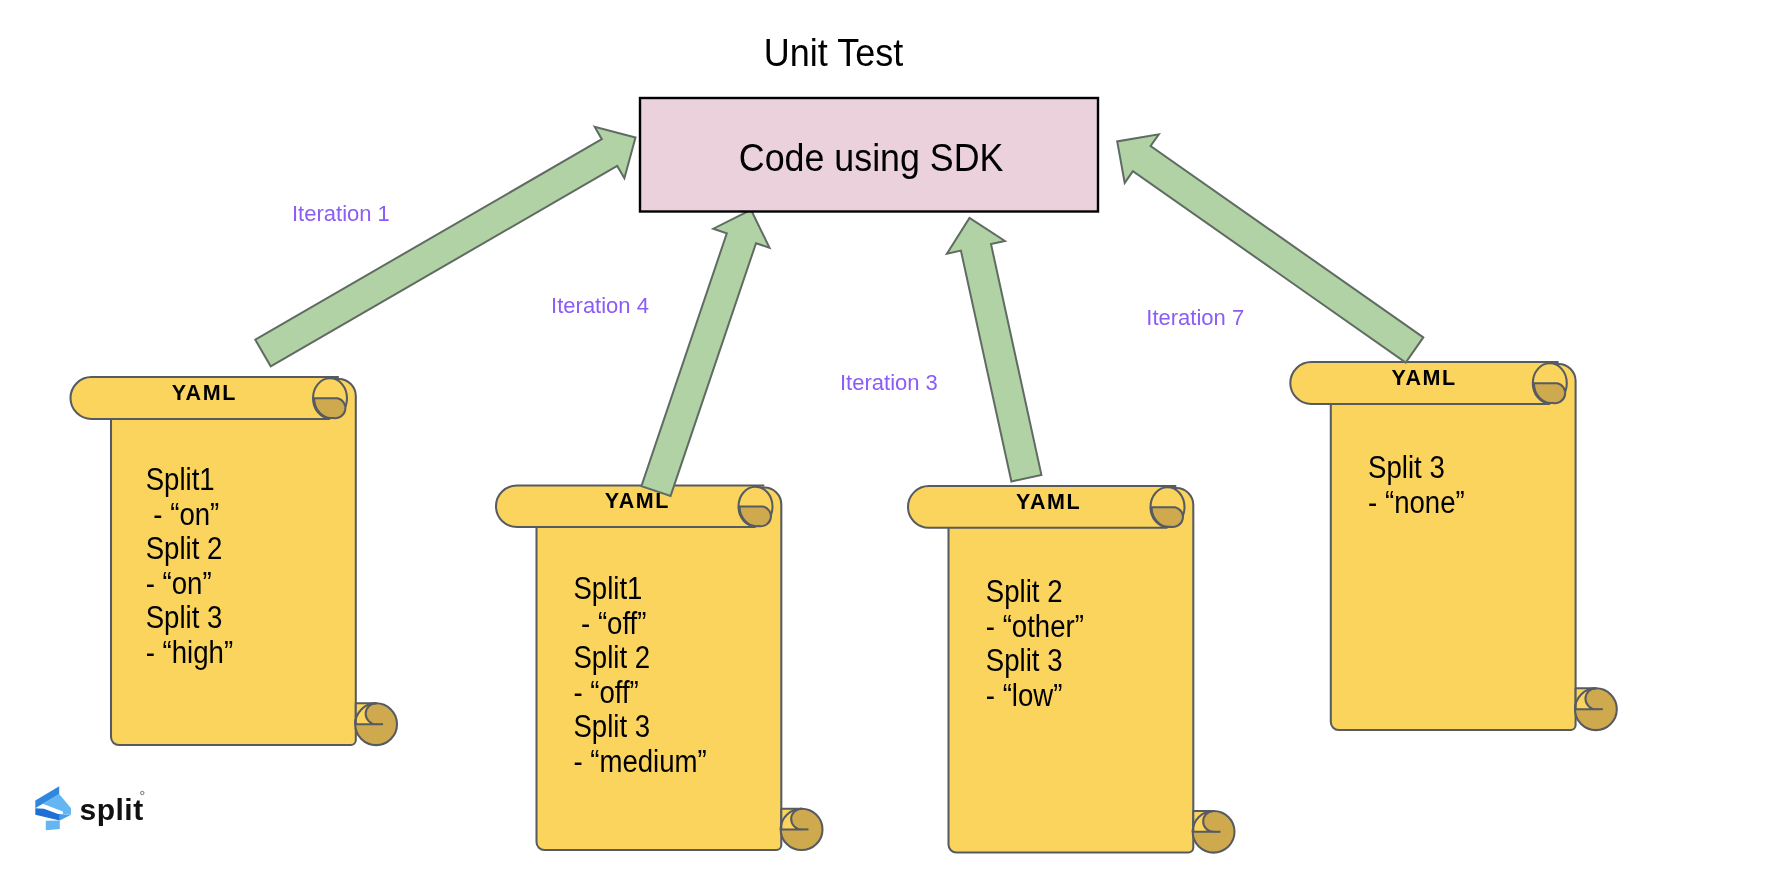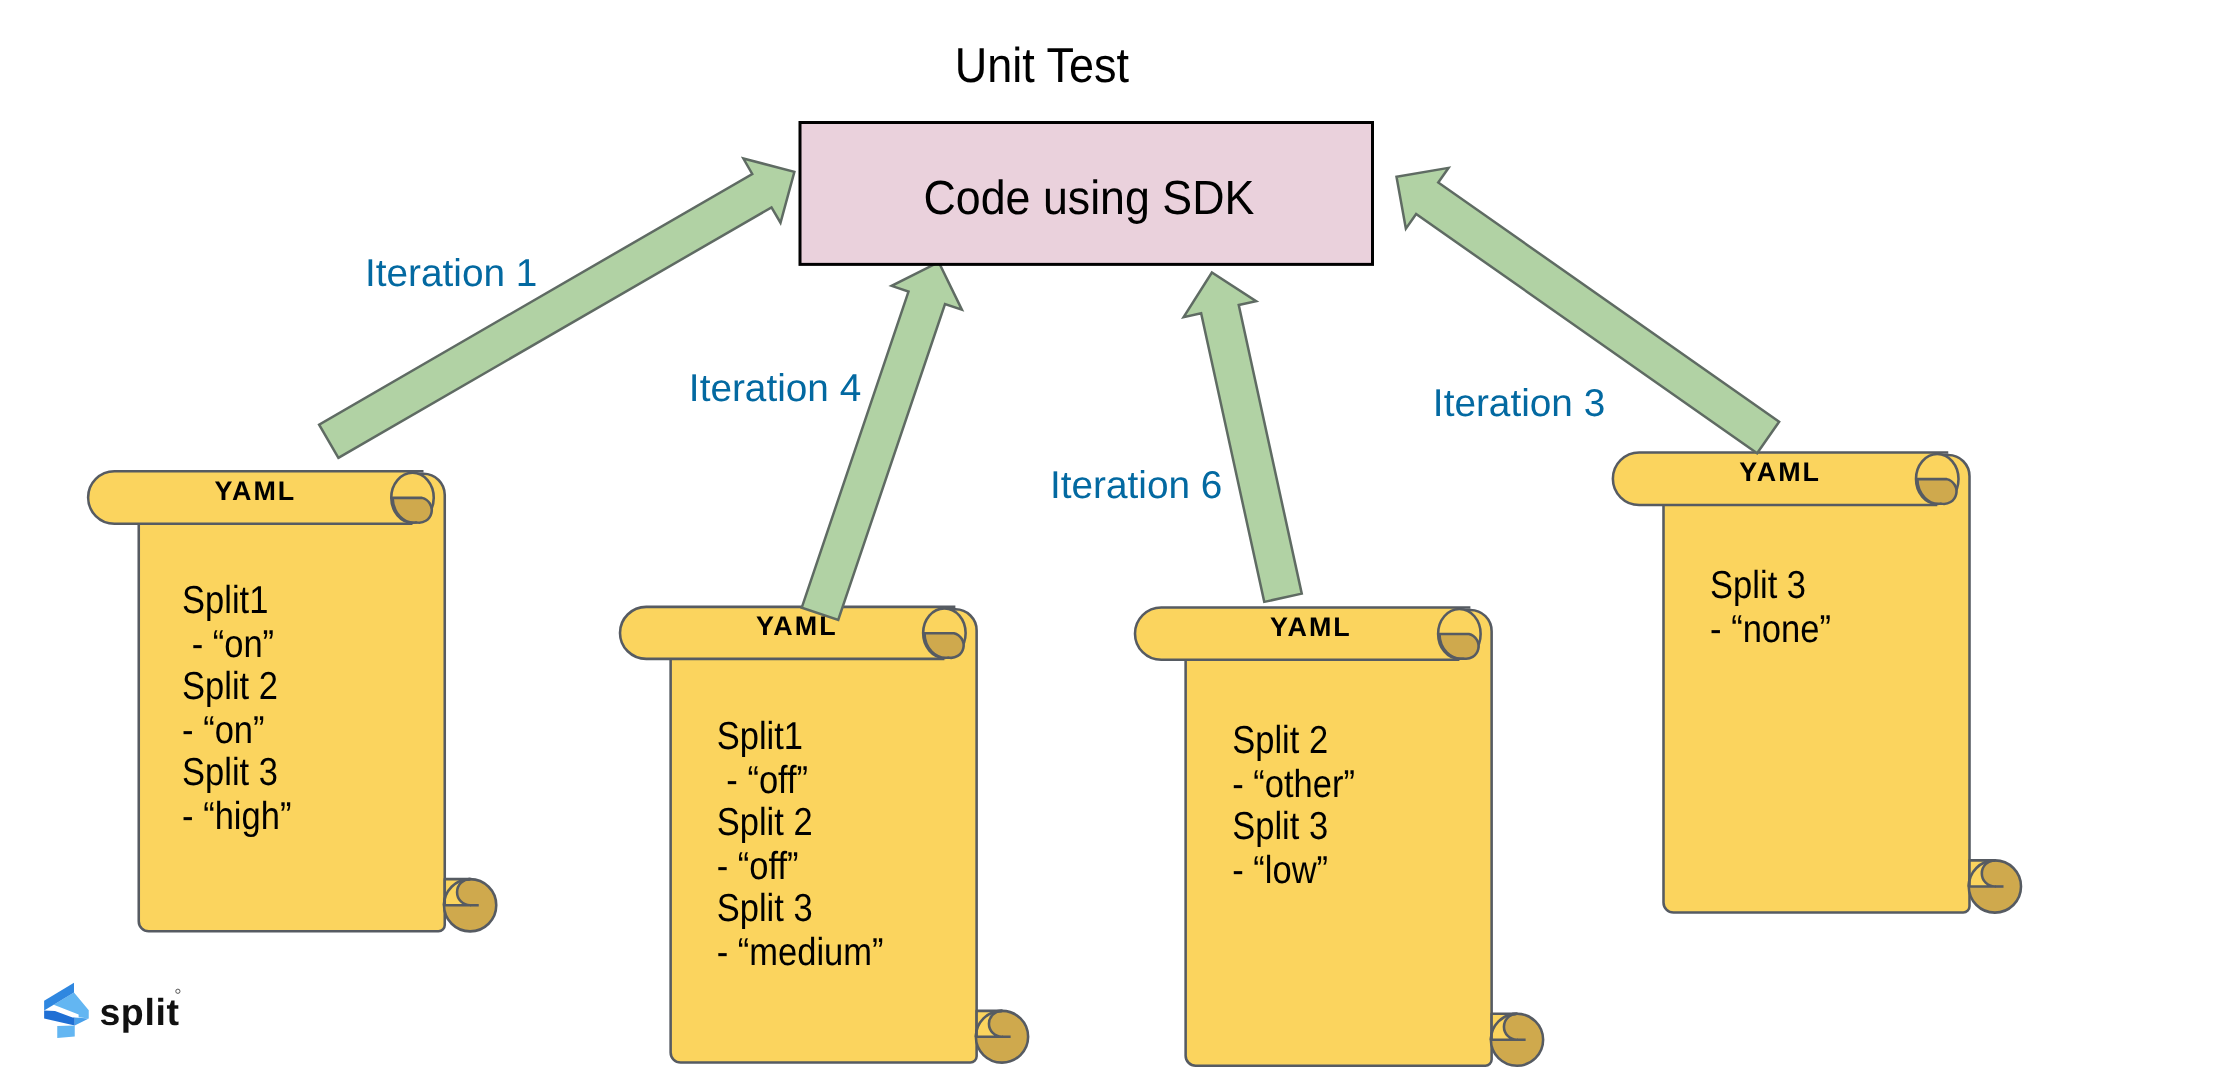--- a/index.html
+++ b/index.html
@@ -1,16 +1,16 @@
 <!DOCTYPE html>
 <html><head><meta charset="utf-8"><style>
 html,body{margin:0;padding:0;width:1778px;height:870px;background:#fff;overflow:hidden}
 *{font-family:"Liberation Sans",sans-serif}
 #stage{position:absolute;left:0;top:0;width:1778px;height:870px}
-.lbl{position:absolute;font-size:31px;color:#0369a1;white-space:pre;line-height:1}
+.lbl{position:absolute;font-size:22px;color:#8b5cf6;white-space:pre;line-height:1}
 .yaml{position:absolute;font-size:21.5px;font-weight:bold;color:#000;width:120px;text-align:center;line-height:1;letter-spacing:1.6px}
 .body{position:absolute;font-size:27.6px;color:#000;line-height:30.5px;white-space:pre;transform:scaleY(1.131);transform-origin:0 0}
 .title{position:absolute;font-size:36px;color:#000;line-height:1;transform:scaleY(1.089);transform-origin:0 0}
 .boxtxt{position:absolute;font-size:35.8px;color:#000;line-height:1;transform:scaleY(1.072);transform-origin:0 0}
 </style></head><body>
 <div id="stage">
 <svg width="1778" height="870" viewBox="0 0 1778 870" style="position:absolute;left:0;top:0">
 <defs>
         <g id="scroll">
  <path d="M 40.5,2 H 268.3 A 17,17 0 0 1 285.3,19 V 363 A 5,5 0 0 1 280.3,368 H 48.5 A 8,8 0 0 1 40.5,360 Z" fill="#FBD45E" stroke="#565B62" stroke-width="2.05"></path>
@@ -31,22 +31,22 @@
 <polygon points="270.7,366.3 617.2,165.9 624.4,178.2 635.5,137.5 594.7,126.8 601.8,139.2 255.3,339.7" fill="#B1D2A4" stroke="#5F6B63" stroke-width="2"></polygon>
 <polygon points="670.6,495.9 756.0,243.2 769.5,247.7 751.0,209.8 713.3,228.7 726.8,233.3 641.4,486.1" fill="#B1D2A4" stroke="#5F6B63" stroke-width="2"></polygon>
 <polygon points="1041.4,474.9 991.0,244.0 1004.9,241.0 969.5,218.0 946.9,253.7 960.9,250.6 1011.4,481.5" fill="#B1D2A4" stroke="#5F6B63" stroke-width="2"></polygon>
 <polygon points="1423.3,337.4 1150.6,146.0 1158.8,134.3 1117.2,141.4 1124.7,182.9 1132.9,171.2 1405.7,362.6" fill="#B1D2A4" stroke="#5F6B63" stroke-width="2"></polygon>
 <rect x="640" y="98" width="458" height="113.5" fill="#EAD1DC" stroke="#000" stroke-width="2.4"></rect>
 </svg>
 <div class="title" style="left:763.8px;top:33px">Unit Test</div>
 <div class="boxtxt" style="left:738.8px;top:139.5px">Code using SDK</div>
 <div class="lbl" style="left:292.0px;top:203.0px">Iteration 1</div>
 <div class="lbl" style="left:551.1px;top:295.0px">Iteration 4</div>
-<div class="lbl" style="left:840.0px;top:372.0px">Iteration 6</div>
-<div class="lbl" style="left:1146.3px;top:307.1px">Iteration 3</div>
+<div class="lbl" style="left:840.0px;top:372.0px">Iteration 3</div>
+<div class="lbl" style="left:1146.3px;top:307.1px">Iteration 7</div>
 <div class="yaml" style="left:144.3px;top:382.9px">YAML</div>
 <div class="yaml" style="left:577.4px;top:491.4px">YAML</div>
 <div class="yaml" style="left:988.7px;top:491.9px">YAML</div>
 <div class="yaml" style="left:1364.1px;top:367.9px">YAML</div>
 <div class="body" style="left:145.7px;top:463.3px">Split1<br>&nbsp;-&nbsp;“on”<br>Split&nbsp;2<br>-&nbsp;“on”<br>Split&nbsp;3<br>-&nbsp;“high”</div>
 <div class="body" style="left:573.4px;top:572.2px">Split1<br>&nbsp;-&nbsp;“off”<br>Split&nbsp;2<br>-&nbsp;“off”<br>Split&nbsp;3<br>-&nbsp;“medium”</div>
 <div class="body" style="left:985.8px;top:574.7px">Split&nbsp;2<br>-&nbsp;“other”<br>Split&nbsp;3<br>-&nbsp;“low”</div>
 <div class="body" style="left:1368.1px;top:451.4px">Split&nbsp;3<br>-&nbsp;“none”</div>
 <svg width="150" height="70" viewBox="0 0 150 70" style="position:absolute;left:20px;top:770px">
  <polygon points="22.9,33.8 39.2,24.0 51,38.2 51,44.8 42.9,43.8 42.9,41.6 24,34.2" fill="#63B6F2"></polygon>

